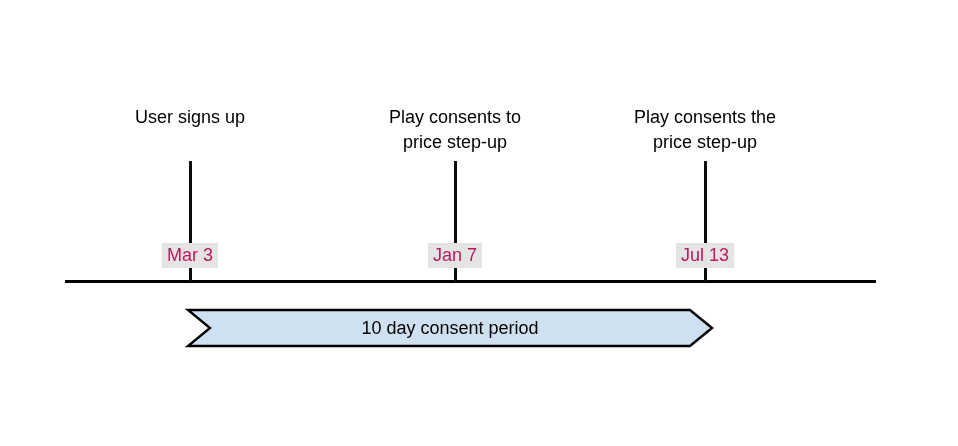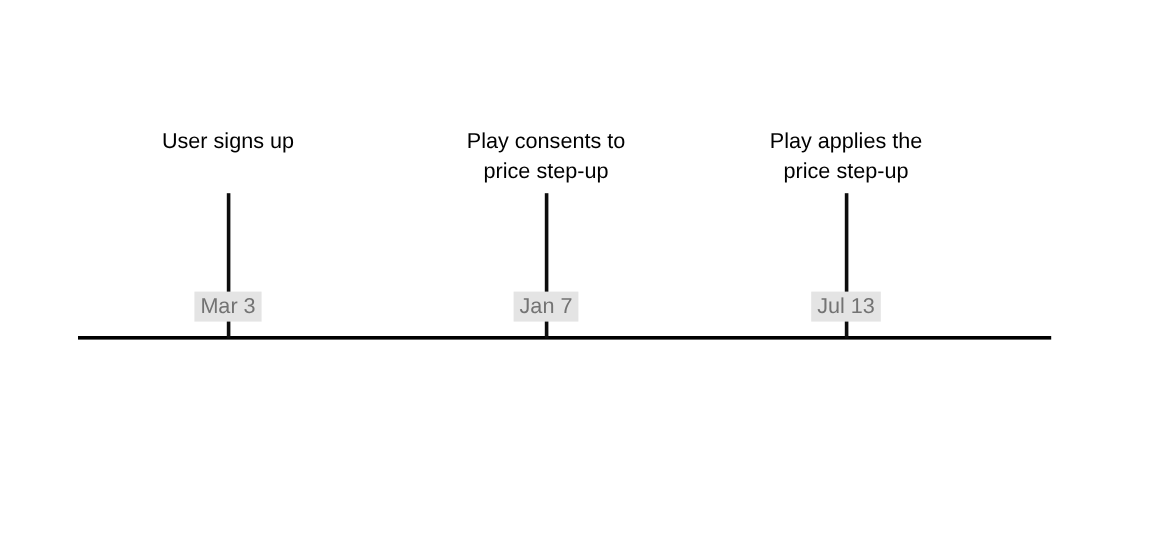--- a/index.html
+++ b/index.html
@@ -53,21 +53,21 @@
     white-space: pre-line;
   }
   .milestone .date-chip {
     position: absolute;
     top: 243px;
     left: -80px;
     width: 160px;
     text-align: center;
     font-size: 18px;
     line-height: 24px;
-    color: #737373;
+    color: #be185d;
   }
   .milestone .date-chip span {
     background: #e4e4e4;
     padding: 2px 5px 3px 5px;
   }
 
   
   .period-banner {
     position: absolute;
     left: 188px;
@@ -109,20 +109,28 @@
   </div>
 
   <div class="milestone" style="left:455px;">
     <div class="caption">Play consents to
 price step-up</div>
     <div class="tick"></div>
     <div class="date-chip"><span>Jan 7</span></div>
   </div>
 
   <div class="milestone" style="left:705px;">
-    <div class="caption">Play applies the
+    <div class="caption">Play consents the
 price step-up</div>
     <div class="tick"></div>
     <div class="date-chip"><span>Jul 13</span></div>
   </div>
 
+  <div class="period-banner">
+    <svg viewBox="0 0 524 36" preserveAspectRatio="none">
+      <polygon points="0,0 502,0 524,18 502,36 0,36 22,18" fill="#cfe0f0" stroke="#000000" stroke-width="2.4" stroke-linejoin="miter"></polygon>
+    </svg>
+    <div class="banner-label">
+      <span>10 day consent period</span>
+    </div>
+  </div>
 
 </div>
 
 </body></html>

